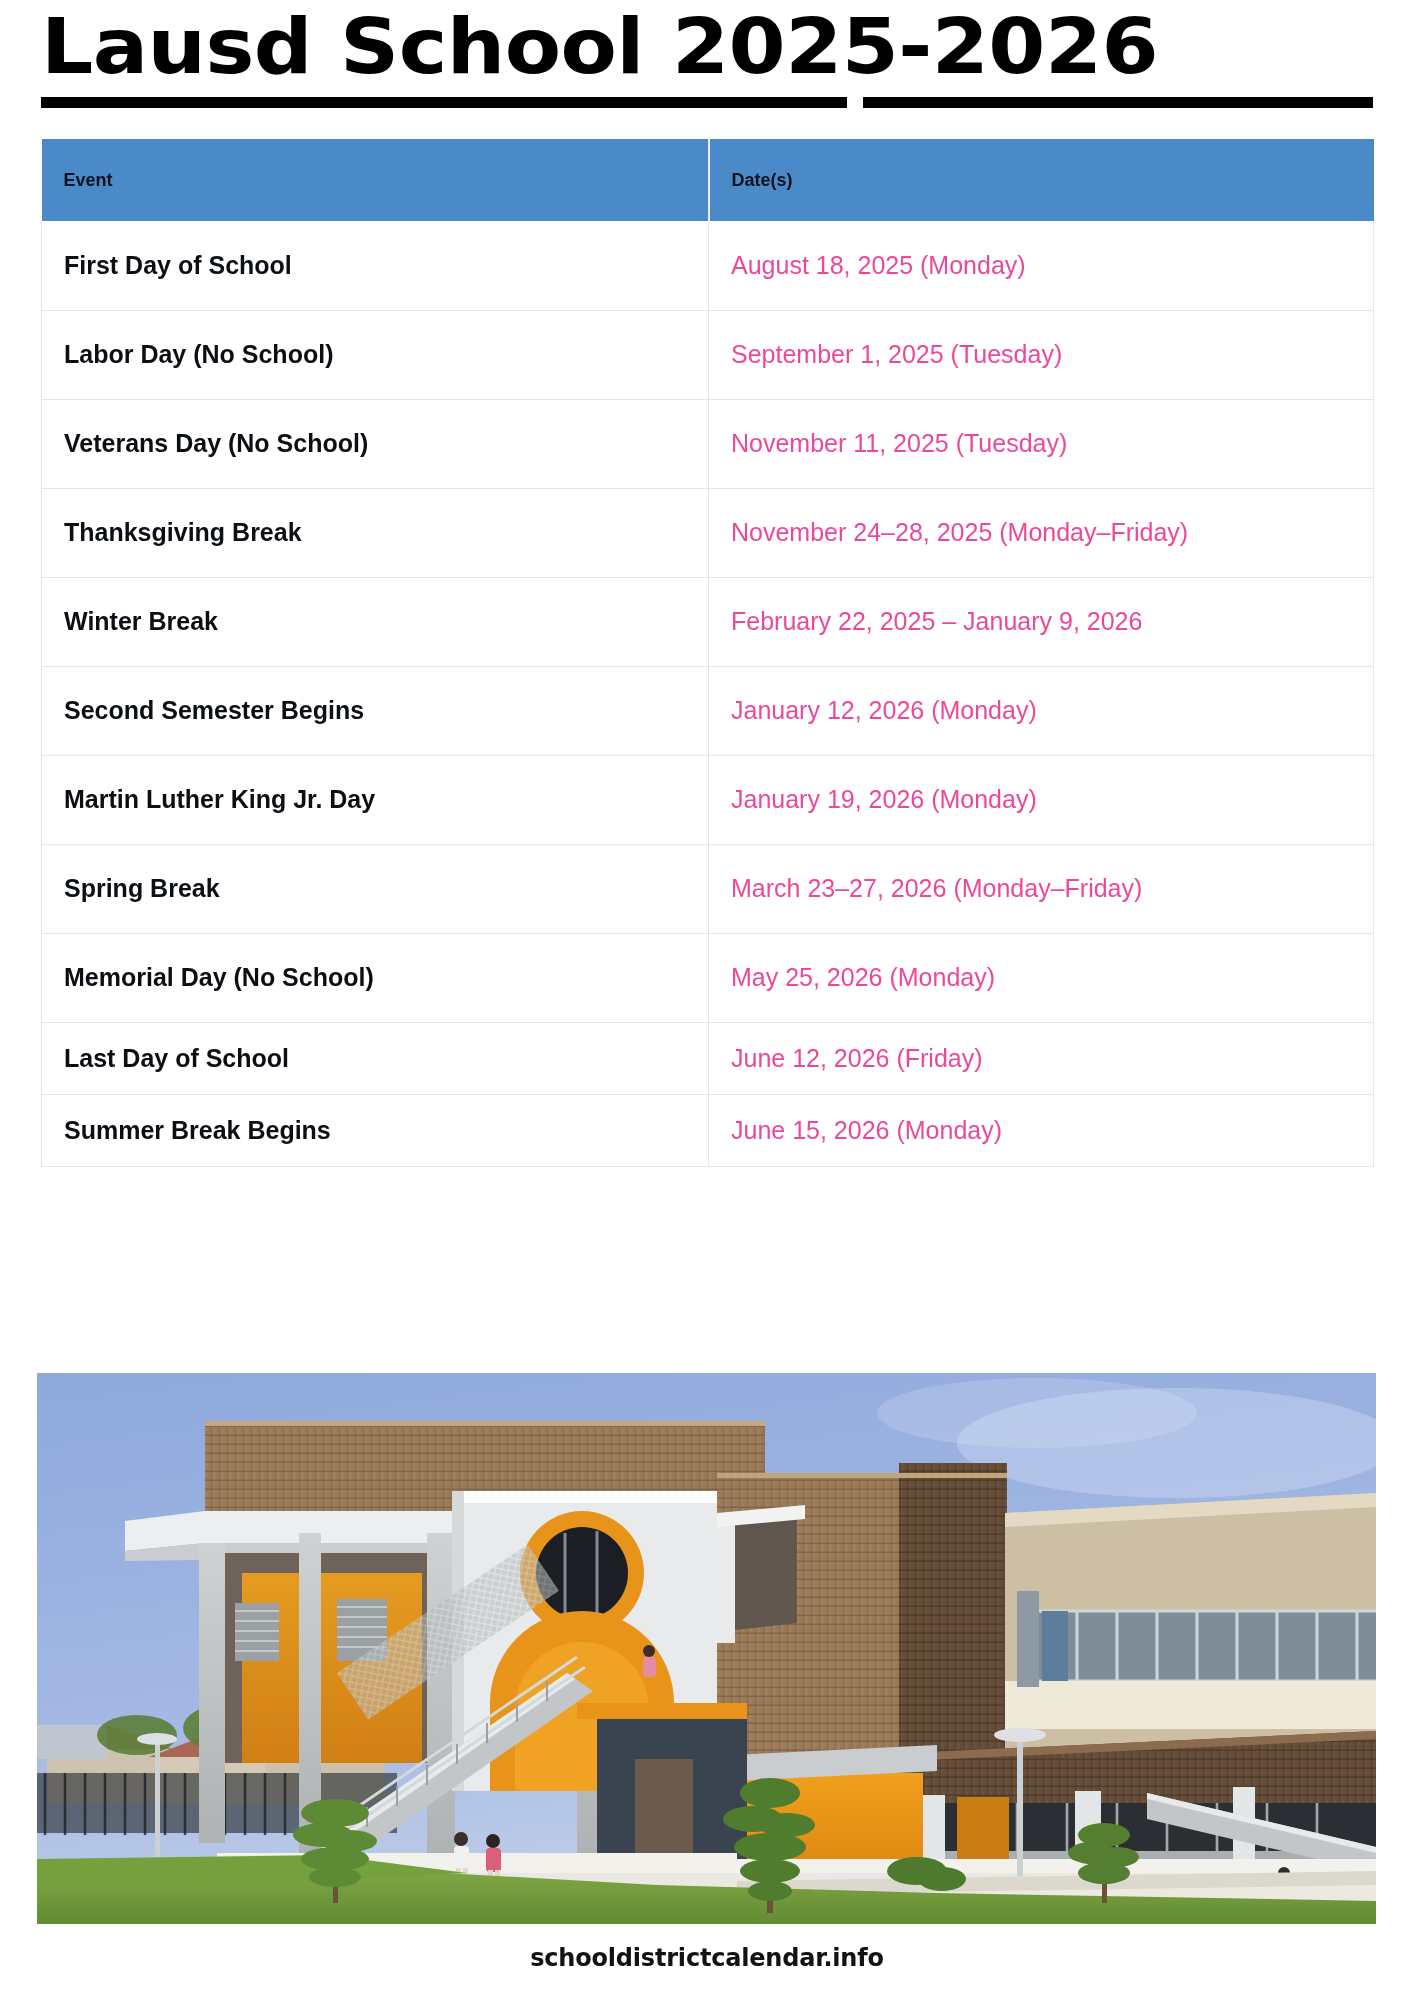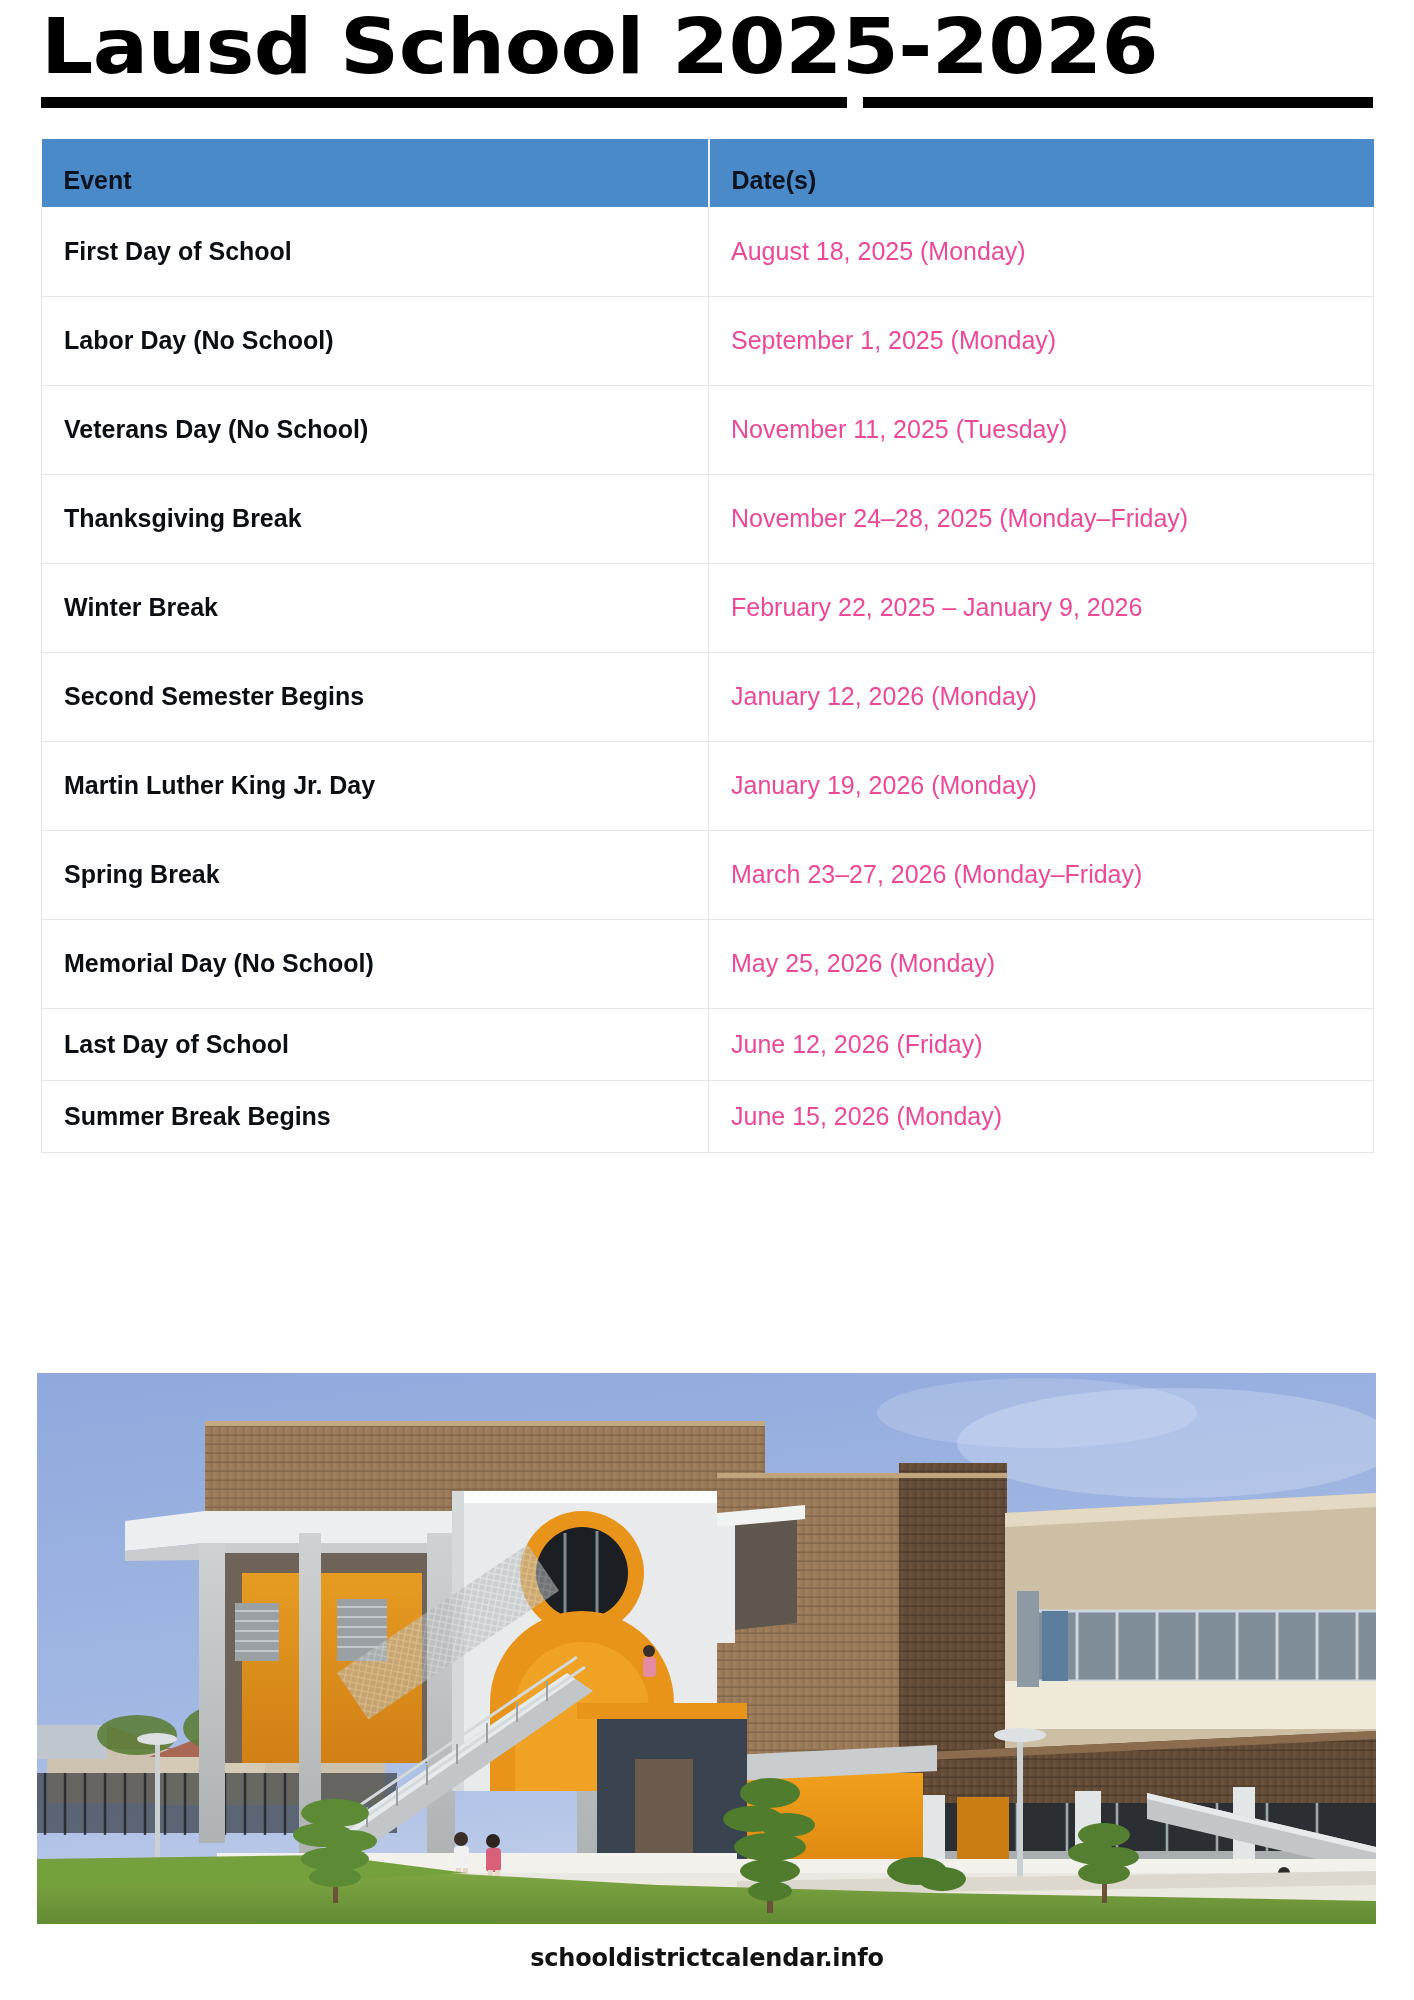--- a/index.html
+++ b/index.html
@@ -67,23 +67,23 @@
     border-collapse: collapse;
     table-layout: fixed;
   }
   .cal-table col.c-event { width: 667px; }
   .cal-table col.c-date  { width: 665px; }
 
   .cal-table thead th {
     background: #4a8ac8;
     color: #0c1320;
     font-weight: 700;
-    font-size: 25px;
+    font-size: 18px;
     text-align: left;
-    padding: 24px 22px 10px 22px;
+    padding: 24px 22px 24px 22px;
     height: 34px;
     border: none;
     vertical-align: middle;
   }
   .cal-table thead th.h-event { border-right: 2px solid #eef2f6; }
 
   .cal-table tbody td {
     border-bottom: 1px solid #e3e6ea;
     border-right: 1px solid #e3e6ea;
     font-size: 25px;
@@ -153,21 +153,21 @@
         <th>Date(s)</th>
       </tr>
     </thead>
     <tbody id="table-body">
         <tr>
           <td>First Day of School</td>
           <td>August 18, 2025 (Monday)</td>
         </tr>
         <tr>
           <td>Labor Day (No School)</td>
-          <td>September 1, 2025 (Monday)</td>
+          <td>September 1, 2025 (Tuesday)</td>
         </tr>
         <tr>
           <td>Veterans Day (No School)</td>
           <td>November 11, 2025 (Tuesday)</td>
         </tr>
         <tr>
           <td>Thanksgiving Break</td>
           <td>November 24–28, 2025 (Monday–Friday)</td>
         </tr>
         <tr>

